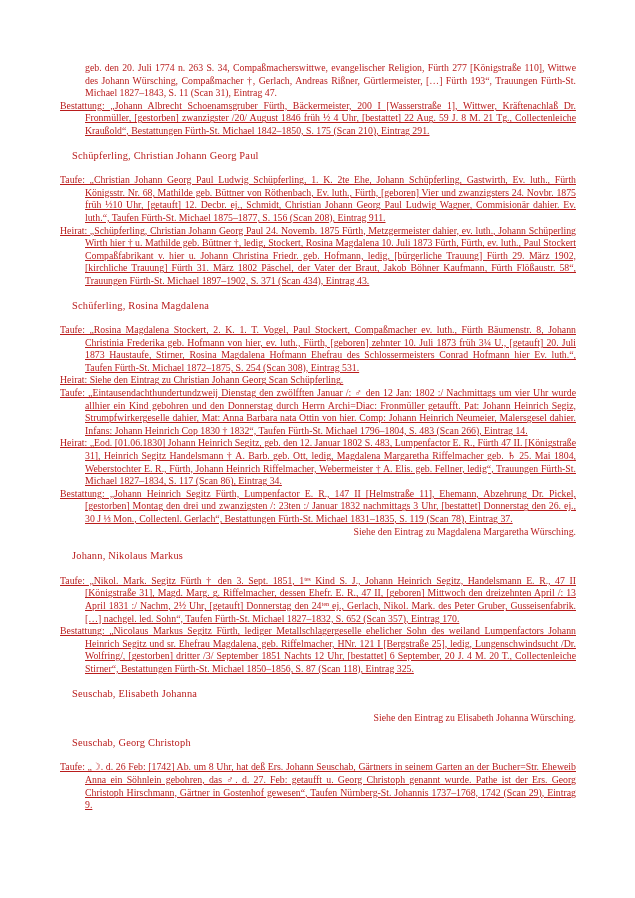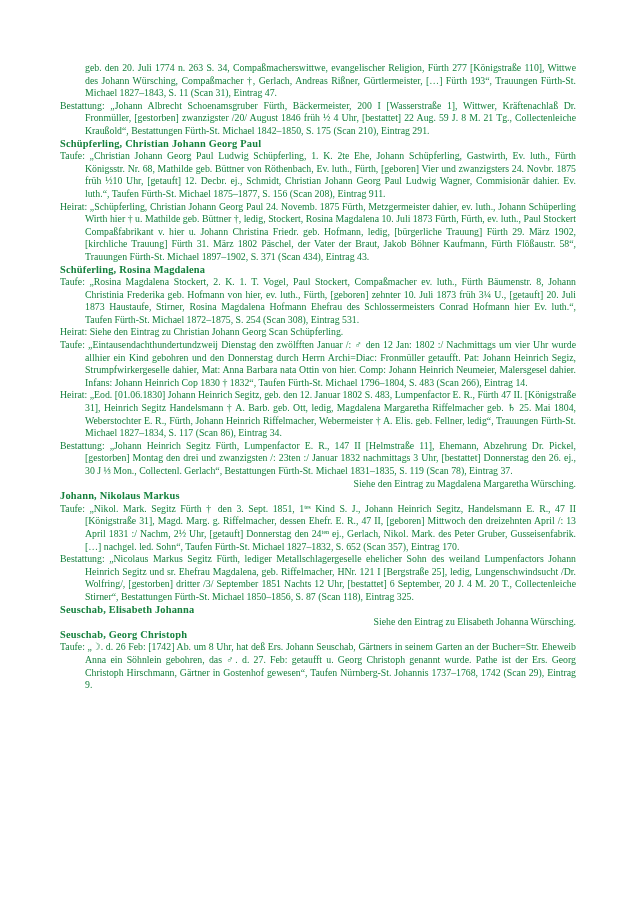--- a/index.html
+++ b/index.html
@@ -8,57 +8,58 @@
     padding: 0;
     background: #ffffff;
   }
   .page {
     position: relative;
     width: 620px;
     height: 898px;
     background: #ffffff;
     overflow: hidden;
     font-family: "Liberation Serif", "DejaVu Serif", "DejaVu Sans", serif;
-    color: #15803d;
+    color: #b91c1c;
   }
   .text-block {
     position: absolute;
     left: 60px;
     top: 62px;
     width: 516px;
     font-size: 9.8px;
     line-height: 12.6px;
     text-align: justify;
   }
   p.para {
     margin: 0;
     padding: 0;
   }
   
   p.hang {
     margin-left: 25px;
     text-indent: -25px;
+    text-decoration: underline;
   }
   
   p.cont {
     margin-left: 25px;
     text-indent: 0;
   }
   
   p.flush {
     margin-left: 0;
     text-indent: 0;
     text-align: right;
   }
   h2.entry-heading {
-    margin: 0;
+    margin: 12px;
     padding: 0;
     font-size: 10.4px;
     line-height: 12.6px;
-    font-weight: bold;
+    font-weight: normal;
     text-align: left;
     letter-spacing: 0.2px;
   }
   .page-footer {
     position: absolute;
     left: 0;
     top: 830px;
     width: 635px;
     text-align: right;
     font-size: 10px;

